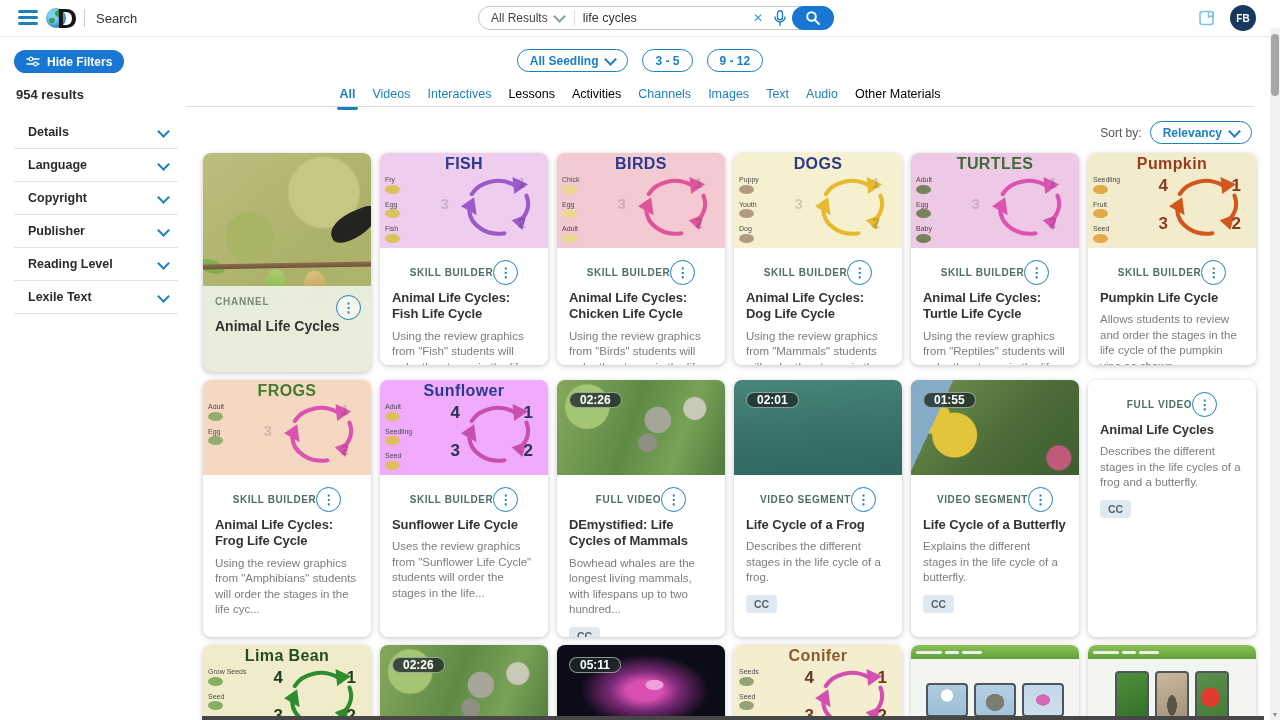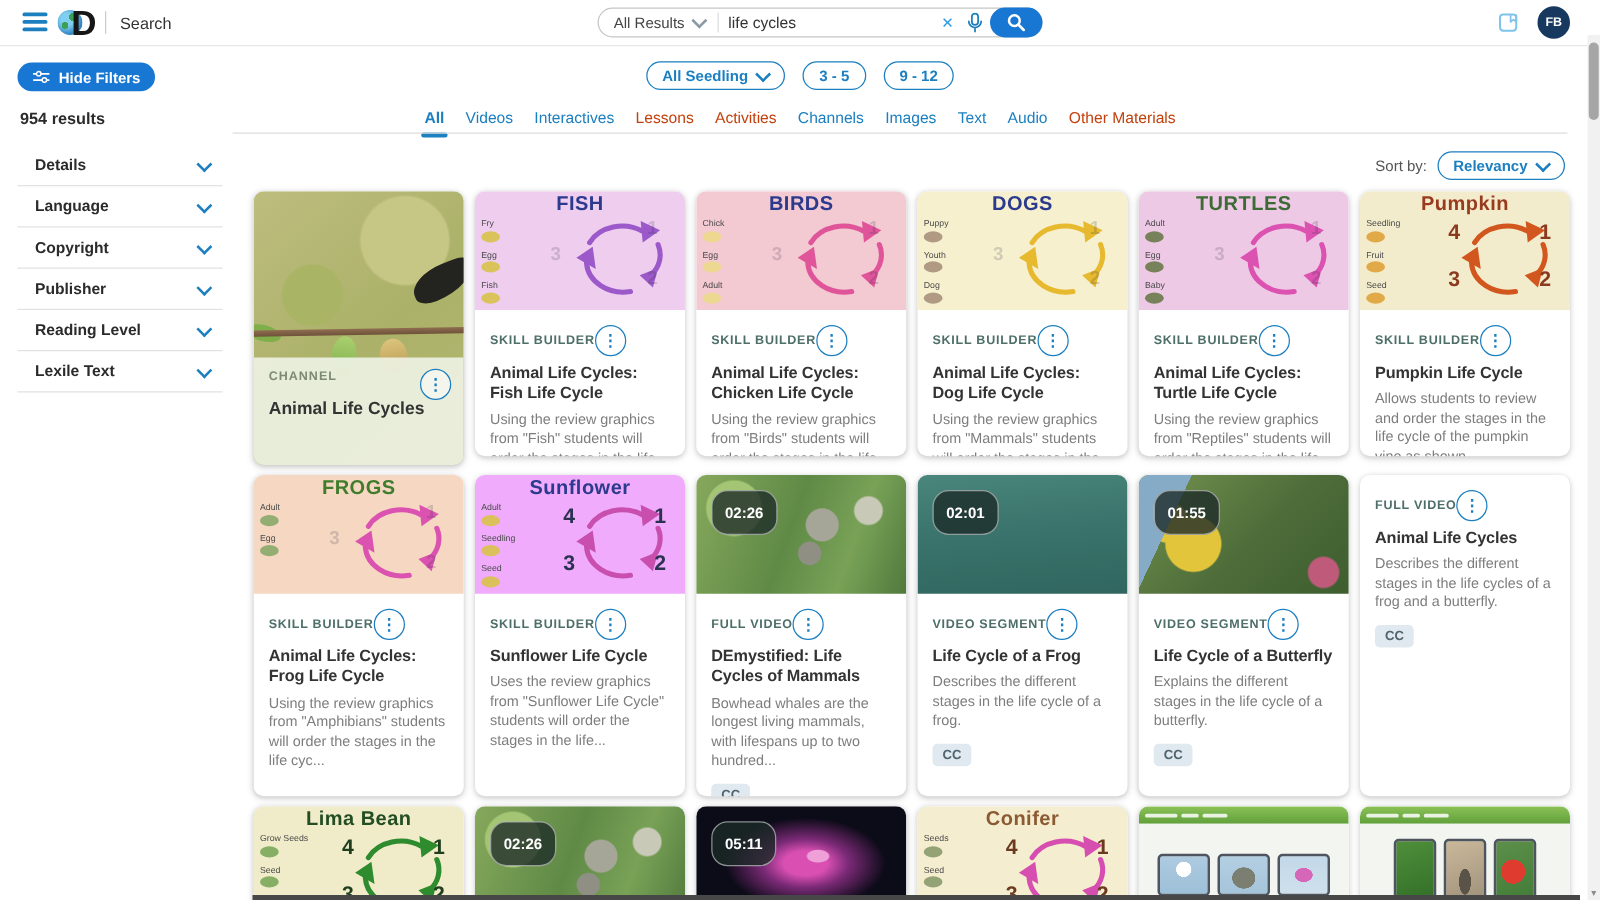--- a/index.html
+++ b/index.html
@@ -54,21 +54,21 @@
                color:#2b2b2b;cursor:pointer;}
   .filter-item .chev{color:#1b7fc0;margin-top:-2px;}
 
   
   .pills-row{position:absolute;top:49px;left:0;right:0;display:flex;gap:14px;justify-content:center;}
   .pill{height:23px;border:1.5px solid #1b7fc0;border-radius:13px;color:#1b7fc0;font-size:12px;font-weight:700;
         display:inline-flex;align-items:center;gap:8px;padding:0 12px;background:#fff;cursor:pointer;box-sizing:border-box;}
   .pill .chev{margin-top:-3px;}
   .tabs{position:absolute;top:86px;left:0;right:0;display:flex;justify-content:center;gap:17px;font-size:12.5px;}
   .tab{position:relative;line-height:16px;color:#1b7fc0;cursor:pointer;white-space:nowrap;}
-  .tab.muted{color:#c2410c;}
+  .tab.muted{color:#000000;}
   .tab.active{font-weight:700;}
   .tab.active::after{content:"";position:absolute;left:-3px;right:-3px;top:20px;height:4px;border-radius:2px;background:#1b7fc0;}
   .tabs-rule{position:absolute;top:106px;left:186px;right:26px;height:1px;background:#ddd;}
   .sort-row{position:absolute;top:121px;right:28px;display:flex;align-items:center;gap:8px;font-size:12px;color:#555;}
 
   
   .cards-row{position:absolute;left:203px;display:flex;gap:9px;}
   #row0{top:153px;} #row1{top:380px;} #row2{top:645px;}
   .card{width:168px;background:#fff;border-radius:8px;overflow:hidden;position:relative;flex:none;
         box-shadow:0 1px 4px rgba(0,0,0,.16),0 2px 8px rgba(0,0,0,.08);}
@@ -80,24 +80,24 @@
   .cyc-title{position:absolute;top:2px;left:0;right:0;text-align:center;font-weight:800;font-size:16px;letter-spacing:.4px;z-index:2;}
   .num{position:absolute;font-weight:800;font-size:15px;color:rgba(40,40,60,.18);z-index:1;}
   .num.strong{font-size:17px;}
   .f1{right:13%;top:22%;} .f2{right:13%;top:64%;} .f3{left:36%;top:44%;}
   .s4{left:42%;top:24%;} .s1{right:9%;top:24%;} .s2{right:9%;top:64%;} .s3{left:42%;top:64%;}
   .thumb-labels{position:absolute;left:5px;top:23px;display:flex;flex-direction:column;gap:7px;z-index:2;}
   .lab{font-size:7px;color:#4a4a4a;line-height:1.1;}
   .blob{display:block;width:15px;height:9px;border-radius:50%;margin-top:1px;opacity:.9;}
 
   .dur{position:absolute;left:12px;top:12px;background:rgba(28,42,40,.78);border:1px solid rgba(255,255,255,.5);
-       color:#fff;font-weight:700;font-size:12px;padding:10px 10px;border-radius:13px;z-index:3;}
+       color:#fff;font-weight:700;font-size:12px;padding:0 10px;border-radius:13px;z-index:3;}
 
   .body{padding:11px 12px 0;}
-  .type-row{display:flex;align-items:center;justify-content:flex-start;height:26px;}
+  .type-row{display:flex;align-items:center;justify-content:center;height:26px;}
   .type-label{font-size:10px;font-weight:700;letter-spacing:.6px;color:#4d6f68;}
   .info-icon{width:25px;height:25px;border:1.5px solid #1b7fc0;border-radius:50%;color:#1b7fc0;
              display:flex;align-items:center;justify-content:center;font-size:13px;font-weight:700;cursor:pointer;box-sizing:border-box;flex:none;}
   .title{margin-top:5px;font-size:13px;font-weight:700;color:#333;line-height:1.25;letter-spacing:-.1px;}
   .desc{margin-top:6px;font-size:11.5px;color:#7d7d7d;line-height:1.35;}
   .cc-badge{display:inline-block;margin-top:9px;background:#dfe9ef;color:#51646f;font-size:10.5px;
             font-weight:700;padding:3px 8px;border-radius:4px;}
 
   
   .ch{background:

